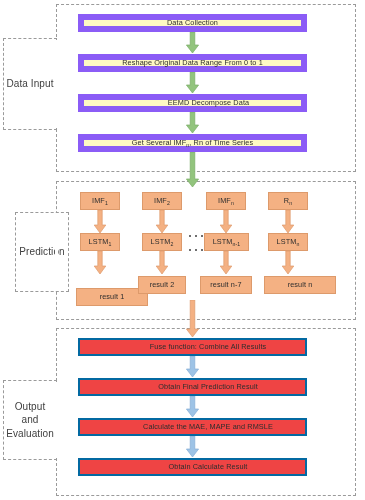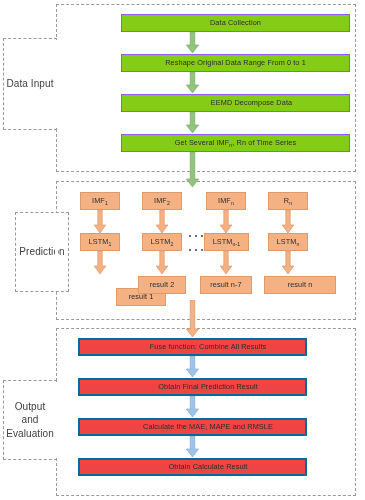--- a/index.html
+++ b/index.html
@@ -56,23 +56,22 @@
     display: flex;
     align-items: center;
     justify-content: center;
     text-align: center;
     font-size: 7.3px;
     color: #2e2e2e;
     letter-spacing: .1px;
     line-height: 1.2;
   }
   .box.green {
-    background: #84cc16;
-    border: 1px solid #8b5cf6;
-    margin-left: 43px;
+    background: #fef9c3;
+    border: 6px solid #8b5cf6;
   }
   .box.orange {
     background: #f4b183;
     border: 1px solid #dd9a6b;
   }
   .box.blue {
     background: #ef4444;
     border: 2px solid #0369a1;
     padding-left: 31px;
   }
@@ -182,21 +181,21 @@
     </svg>
   </div>
   <div class="box orange" style="left:80px; top:233px; width:40px; height:18px;">
     <span><span>LSTM</span><sub>1</sub></span>
   </div>
   <div class="arrow" style="left:93px; top:251px;">
     <svg width="14" height="24" viewBox="0 0 14 24">
       <polygon points="4.8,0 9.2,0 9.2,15 12.8,15 7,23 1.2,15 4.8,15" fill="#f4b183" stroke="#dd9a6b" stroke-width="0.7"></polygon>
     </svg>
   </div>
-  <div class="box orange" style="left:76px; top:288px; width:50px; height:18px;margin-left:40px;">
+  <div class="box orange" style="left:76px; top:288px; width:72px; height:18px;">
     <span>result 1</span>
   </div>
 
   <div class="box orange" style="left:142px; top:192px; width:40px; height:18px;">
     <span><span>IMF</span><sub>2</sub></span>
   </div>
   <div class="arrow" style="left:155px; top:210px;">
     <svg width="14" height="24" viewBox="0 0 14 24">
       <polygon points="4.8,0 9.2,0 9.2,15 12.8,15 7,23 1.2,15 4.8,15" fill="#f4b183" stroke="#dd9a6b" stroke-width="0.7"></polygon>
     </svg>

